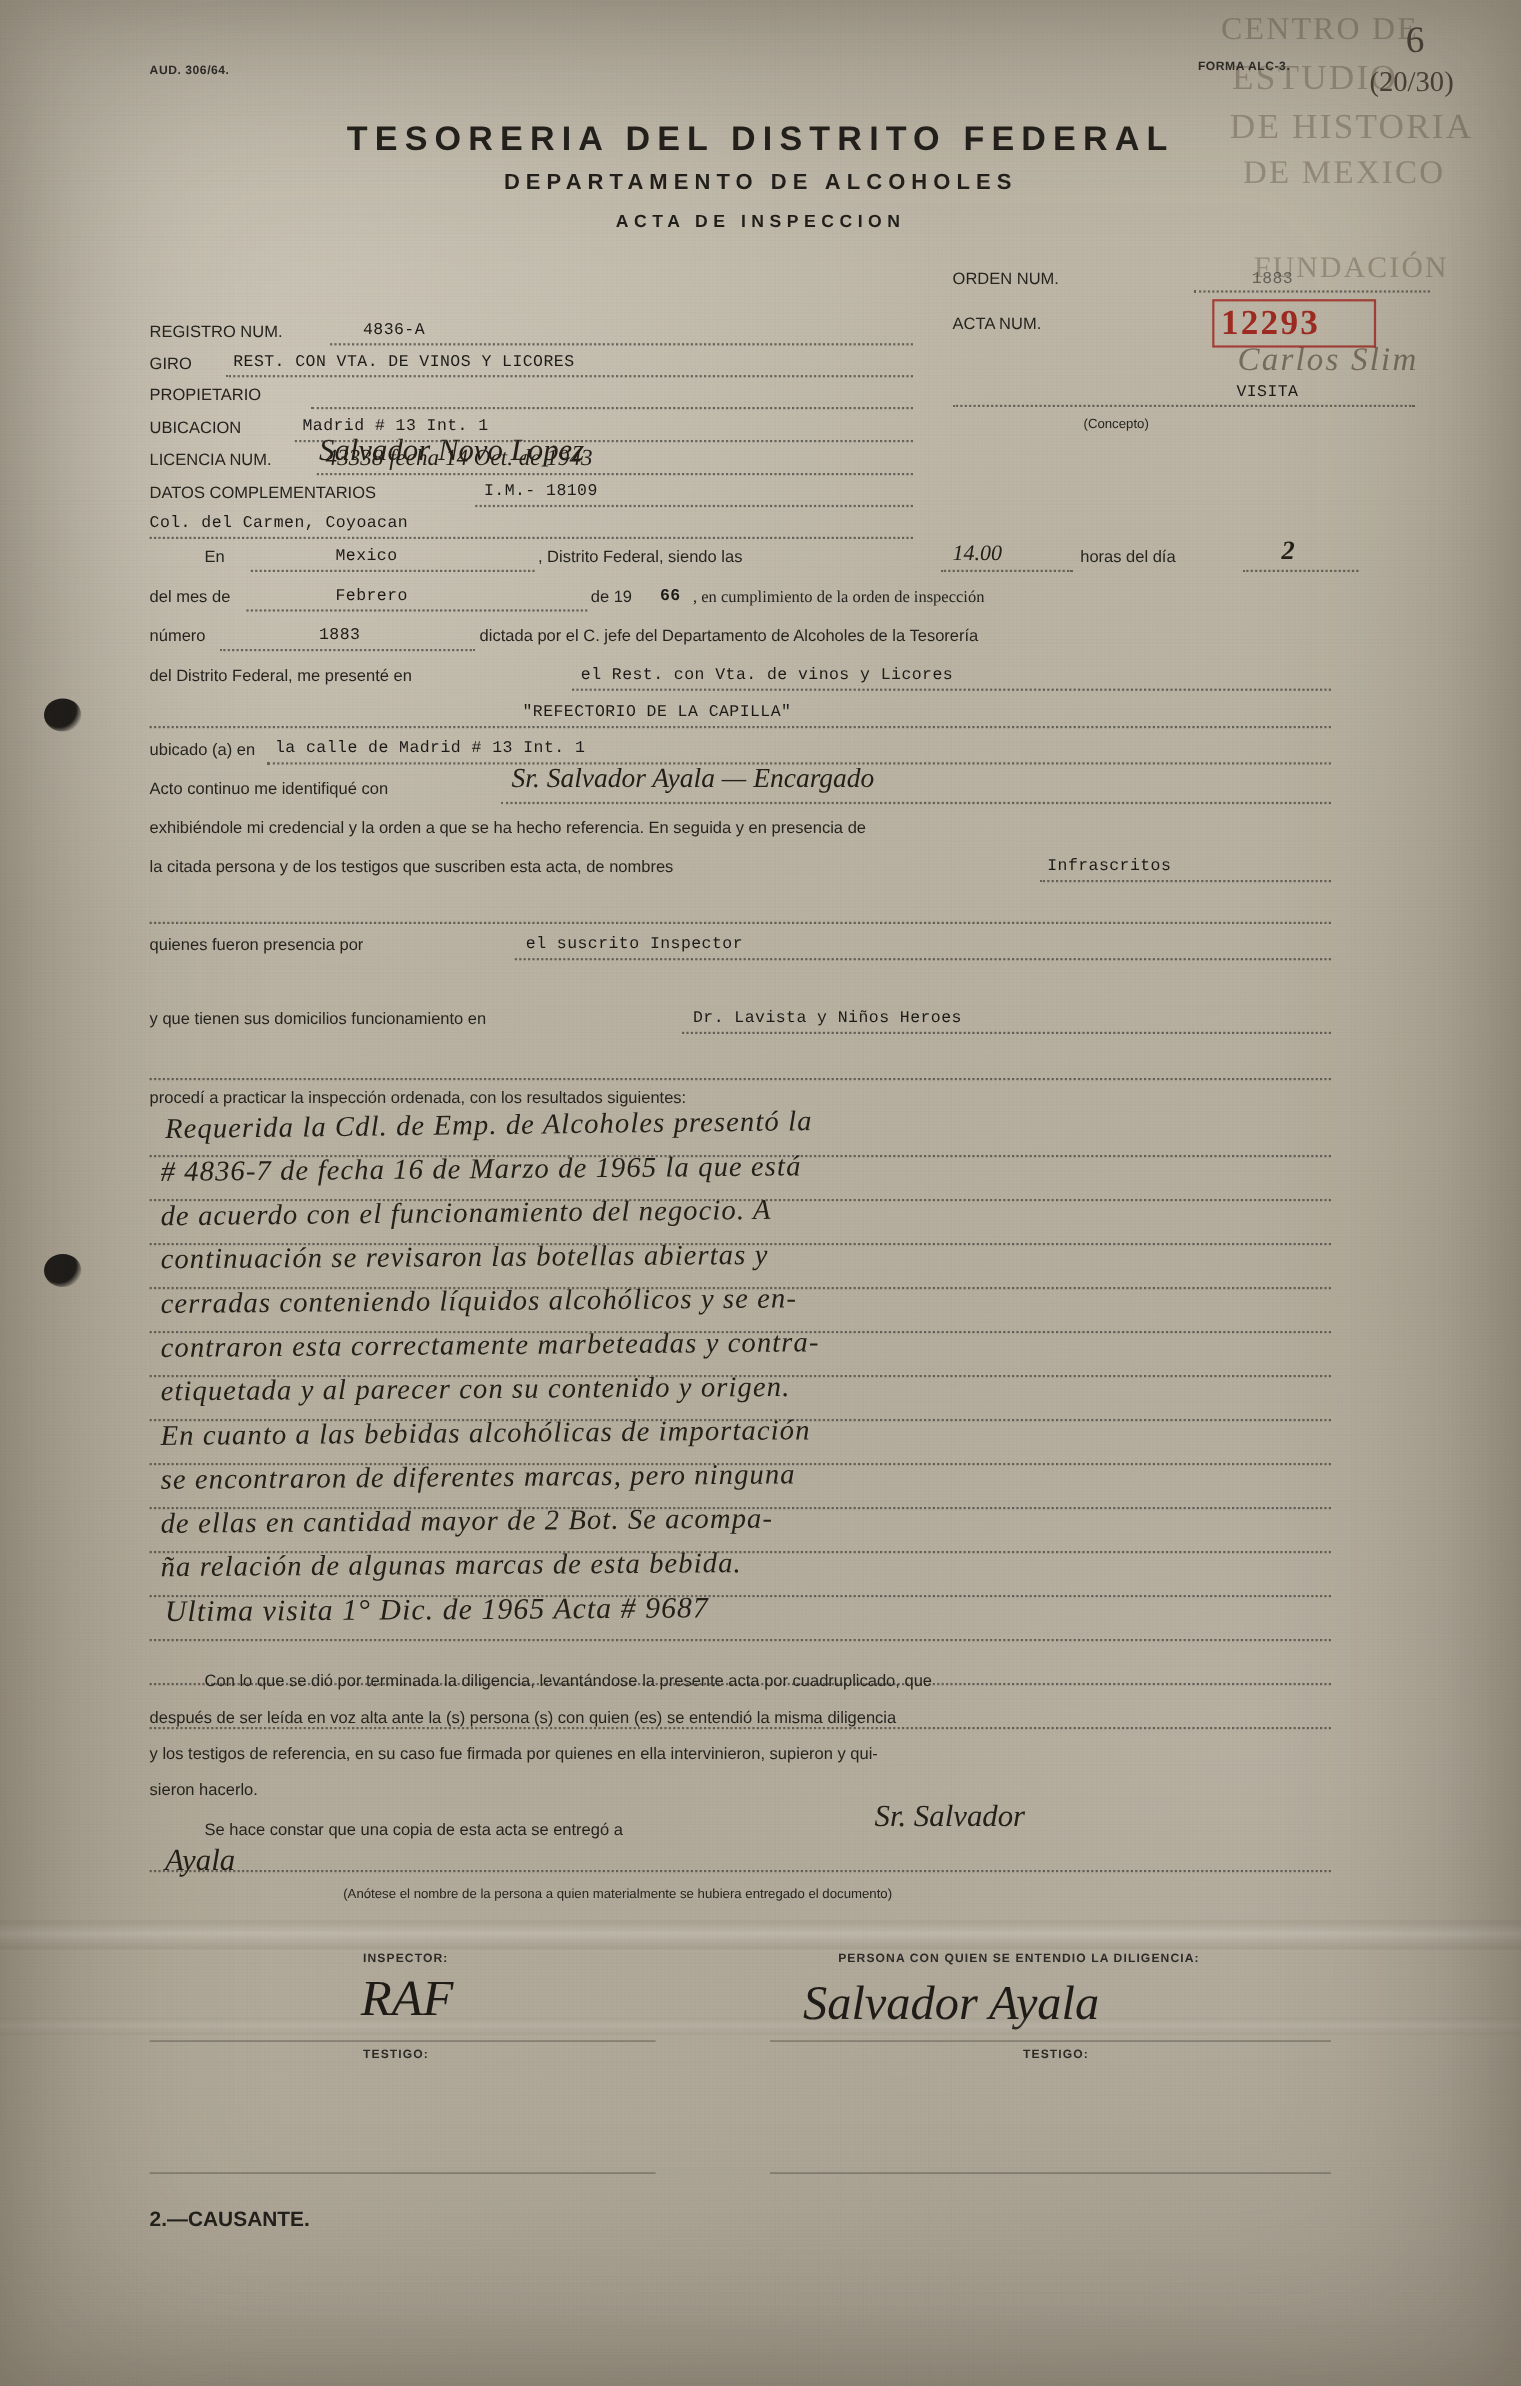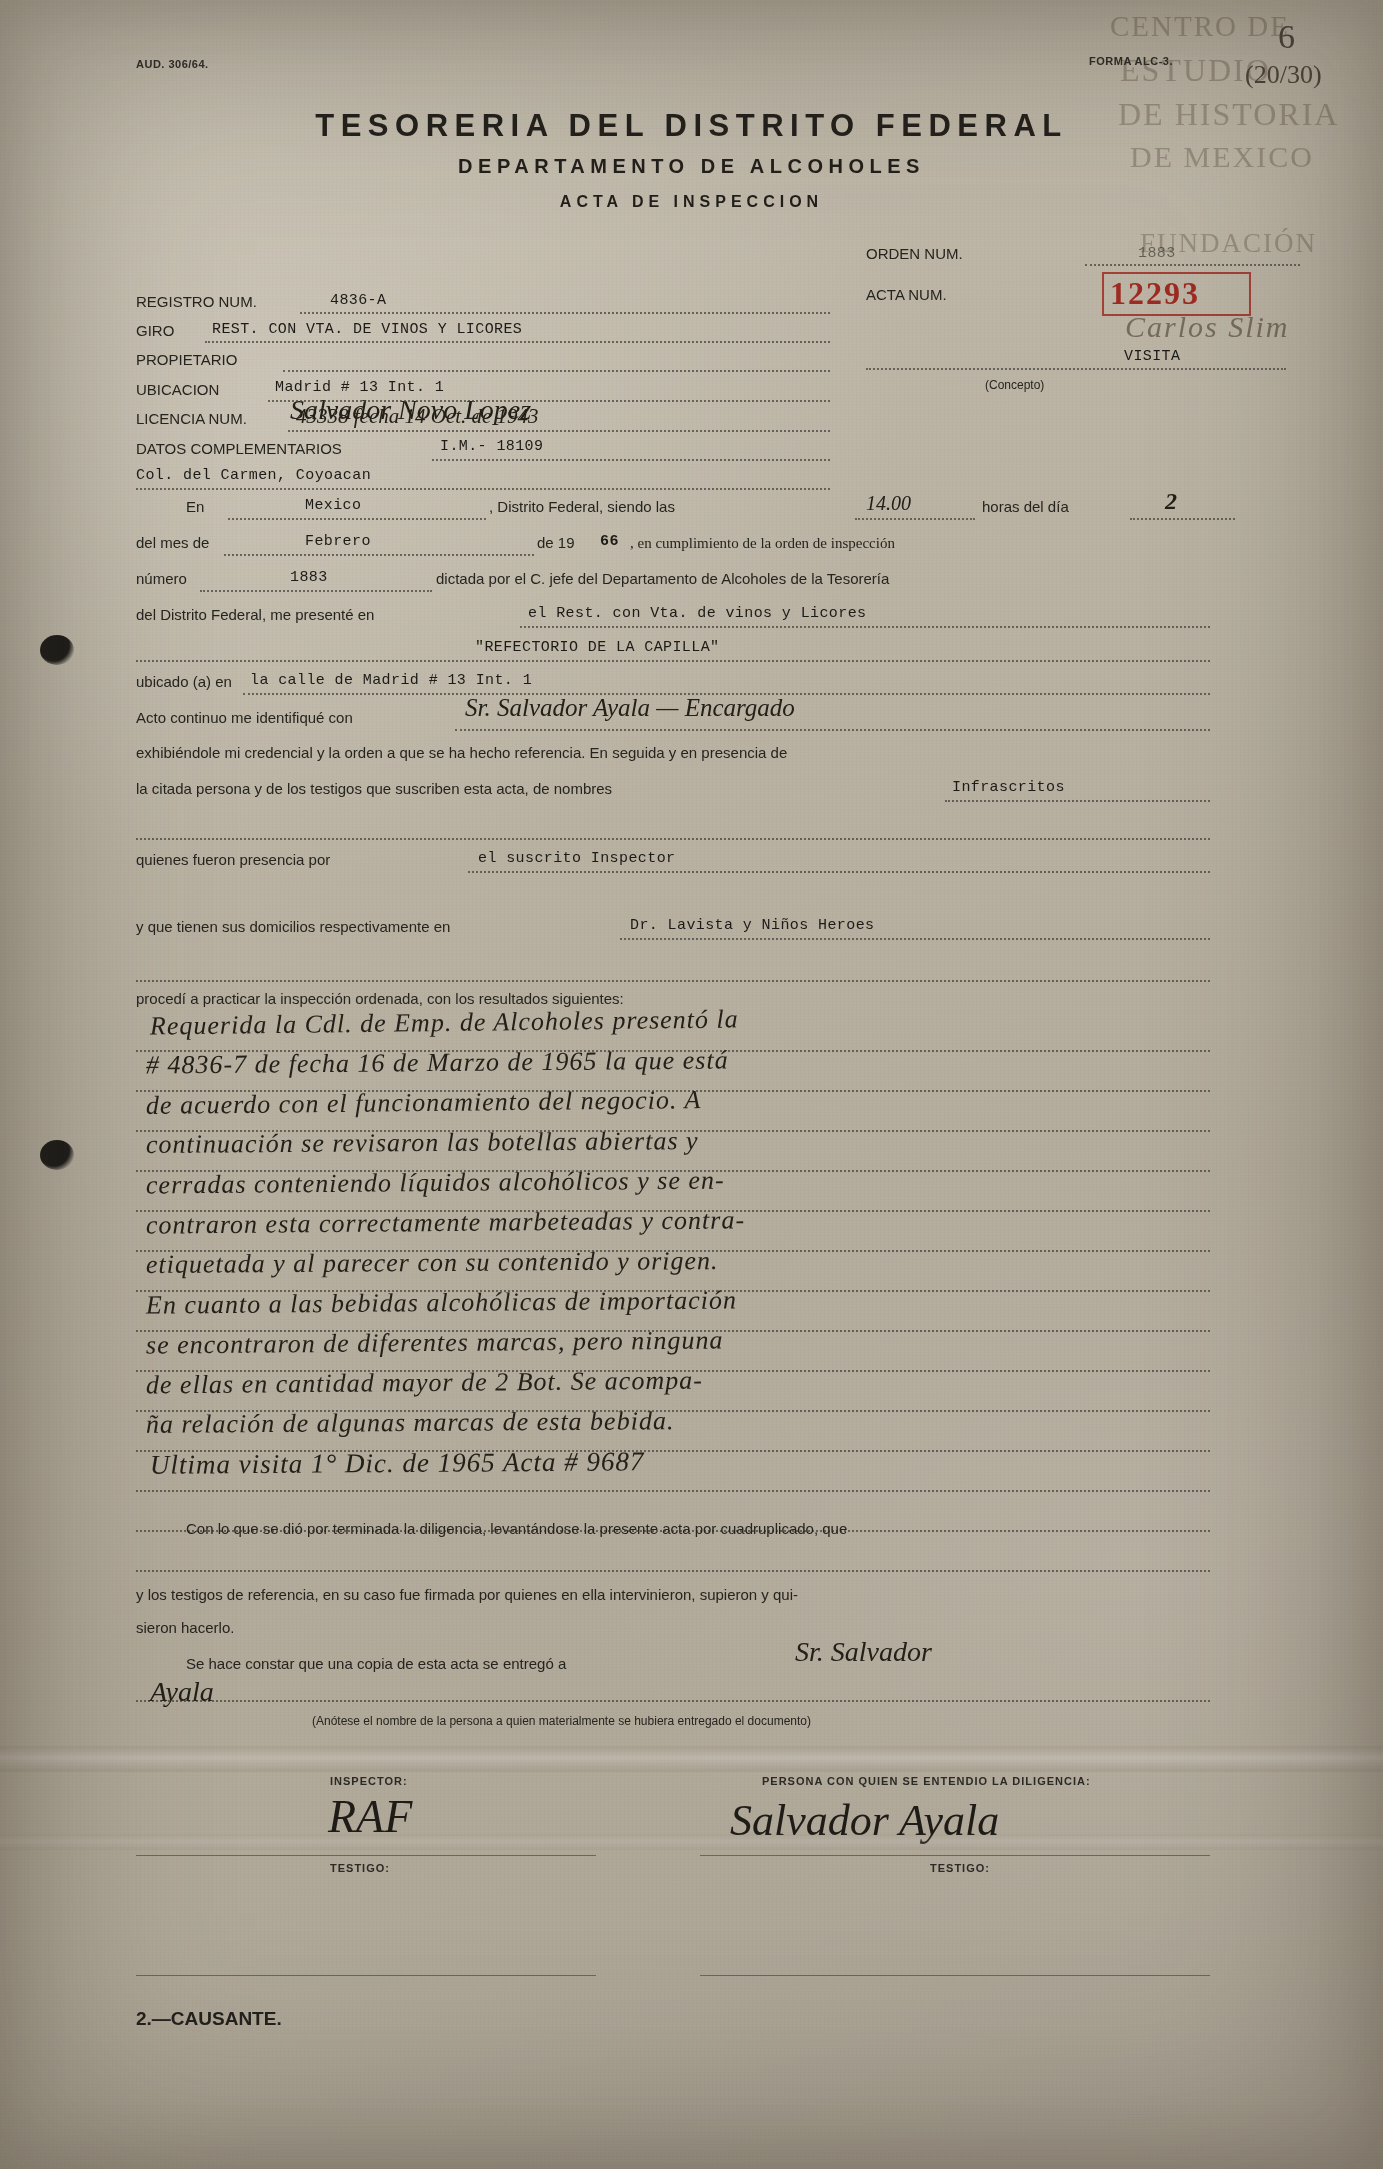--- a/index.html
+++ b/index.html
@@ -149,21 +149,21 @@
     <div class="t prt" style="left:136px;top:744px;">exhibiéndole mi credencial y la orden a que se ha hecho referencia. En seguida y en presencia de</div>
     <div class="t prt" style="left:136px;top:780px;">la citada persona y de los testigos que suscriben esta acta, de nombres</div>
     <div class="dots" style="left:945px;top:800px;width:265px;"></div>
     <div class="t type" style="left:952px;top:779px;">Infrascritos</div>
     <div class="dots" style="left:136px;top:838px;width:1074px;"></div>
 
     <div class="t prt" style="left:136px;top:851px;">quienes fueron presencia por</div>
     <div class="dots" style="left:468px;top:871px;width:742px;"></div>
     <div class="t type" style="left:478px;top:850px;">el suscrito Inspector</div>
 
-    <div class="t prt" style="left:136px;top:918px;">y que tienen sus domicilios respectivamente en</div>
+    <div class="t prt" style="left:136px;top:918px;">y que tienen sus domicilios funcionamiento en</div>
     <div class="dots" style="left:620px;top:938px;width:590px;"></div>
     <div class="t type" style="left:630px;top:917px;">Dr. Lavista y Niños Heroes</div>
     <div class="dots" style="left:136px;top:980px;width:1074px;"></div>
 
     <div class="t prt" style="left:136px;top:990px;">procedí a practicar la inspección ordenada, con los resultados siguientes:</div>
 
     <div class="dots" style="left:136px;top:1050px;width:1074px;"></div>
     <div class="dots" style="left:136px;top:1090px;width:1074px;"></div>
     <div class="dots" style="left:136px;top:1130px;width:1074px;"></div>
     <div class="dots" style="left:136px;top:1170px;width:1074px;"></div>
@@ -185,20 +185,21 @@
     <div class="t cursive" style="left:146px;top:1168px;font-size:26px;letter-spacing:1px;transform:rotate(-0.5deg);">cerradas conteniendo líquidos alcohólicos y se en-</div>
     <div class="t cursive" style="left:146px;top:1208px;font-size:26px;letter-spacing:1px;transform:rotate(-0.5deg);">contraron esta correctamente marbeteadas y contra-</div>
     <div class="t cursive" style="left:146px;top:1248px;font-size:26px;letter-spacing:1px;transform:rotate(-0.4deg);">etiquetada y al parecer con su contenido y origen.</div>
     <div class="t cursive" style="left:146px;top:1288px;font-size:26px;letter-spacing:1px;transform:rotate(-0.5deg);">En cuanto a las bebidas alcohólicas de importación</div>
     <div class="t cursive" style="left:146px;top:1328px;font-size:26px;letter-spacing:1px;transform:rotate(-0.5deg);">se encontraron de diferentes marcas, pero ninguna</div>
     <div class="t cursive" style="left:146px;top:1368px;font-size:26px;letter-spacing:1px;transform:rotate(-0.5deg);">de ellas en cantidad mayor de 2 Bot. Se acompa-</div>
     <div class="t cursive" style="left:146px;top:1408px;font-size:26px;letter-spacing:1px;transform:rotate(-0.4deg);">ña relación de algunas marcas de esta bebida.</div>
     <div class="t cursive" style="left:150px;top:1448px;font-size:27px;letter-spacing:1px;transform:rotate(-0.4deg);">Ultima visita 1° Dic. de 1965   Acta # 9687</div>
 
     <div class="t prt" style="left:186px;top:1520px;">Con lo que se dió por terminada la diligencia, levantándose la presente acta por cuadruplicado, que</div>
+    <div class="t prt" style="left:136px;top:1553px;">después de ser leída en voz alta ante la (s) persona (s) con quien (es) se entendió la misma diligencia</div>
     <div class="t prt" style="left:136px;top:1586px;">y los testigos de referencia, en su caso fue firmada por quienes en ella intervinieron, supieron y qui-</div>
     <div class="t prt" style="left:136px;top:1619px;">sieron hacerlo.</div>
 
     <div class="t prt" style="left:186px;top:1655px;">Se hace constar que una copia de esta acta se entregó a</div>
     <div class="t cursive" style="left:795px;top:1636px;font-size:28px;">Sr. Salvador</div>
     <div class="dots" style="left:136px;top:1700px;width:1074px;"></div>
     <div class="t cursive" style="left:150px;top:1676px;font-size:28px;">Ayala</div>
     <div class="t prt" style="left:312px;top:1714px;font-size:12px;">(Anótese el nombre de la persona a quien materialmente se hubiera entregado el documento)</div>
 
     <div class="t tiny" style="left:330px;top:1775px;letter-spacing:1px;">INSPECTOR:</div>

